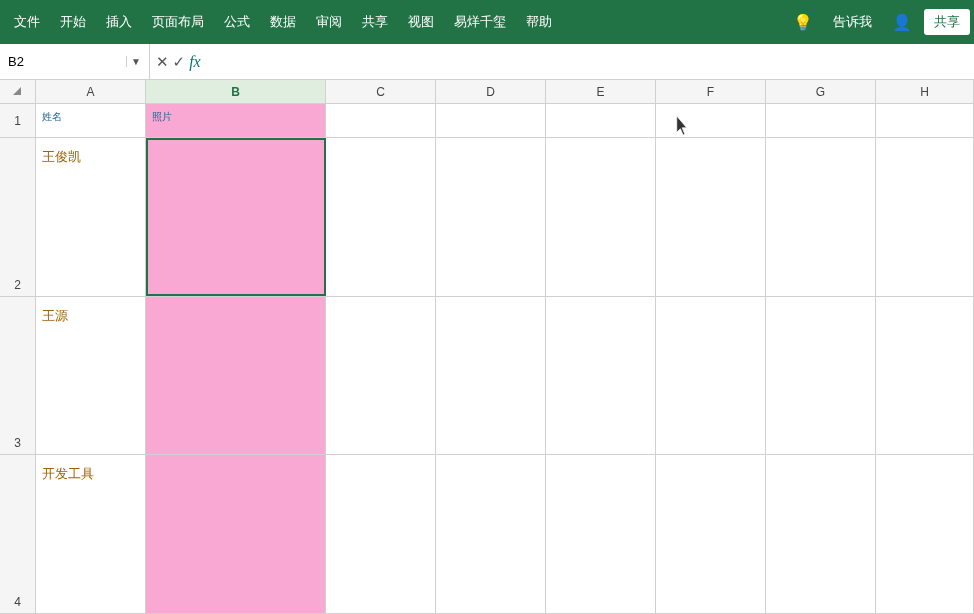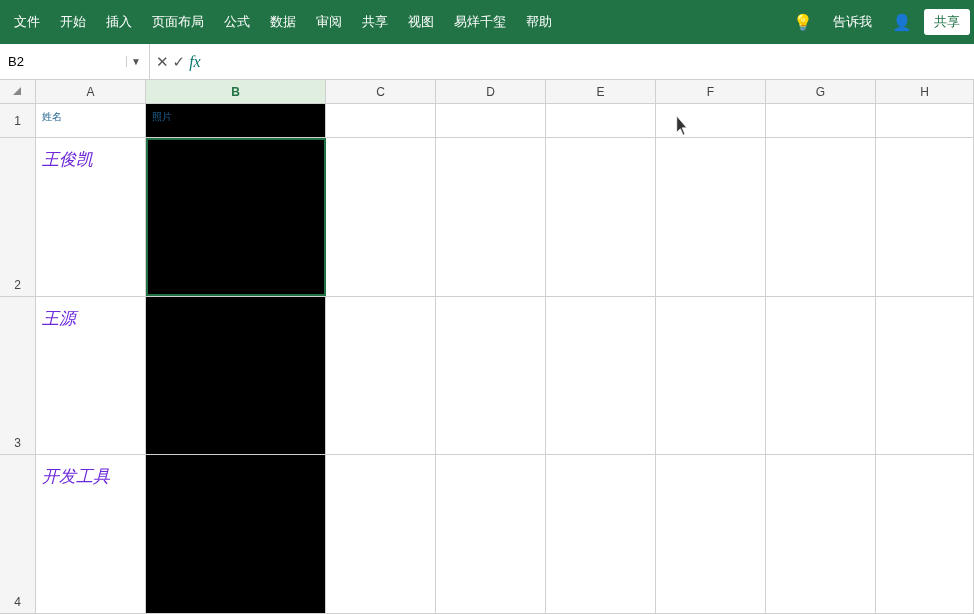--- a/index.html
+++ b/index.html
@@ -164,26 +164,25 @@
       padding-bottom: 0;
     }
     .cell {
       border-right: 1px solid #d0d0d0;
       position: relative;
       padding: 4px 6px;
       font-size: 13px;
       color: #000;
     }
     .cell.selected-col {
-      background: #000000;
+      background: #f9a8d4;
     }
     .cell-text {
-      color: #6d28d9;
-      font-size: 17px;
-      font-style: italic;
+      color: #a16207;
+      font-size: 13px;
     }
     .cell-header-text {
       color: #1f6391;
       font-size: 10px;
     }
 
     
     .col-a { width: 110px; min-width: 110px; }
     .col-b { width: 180px; min-width: 180px; }
     .col-c { width: 110px; min-width: 110px; }

